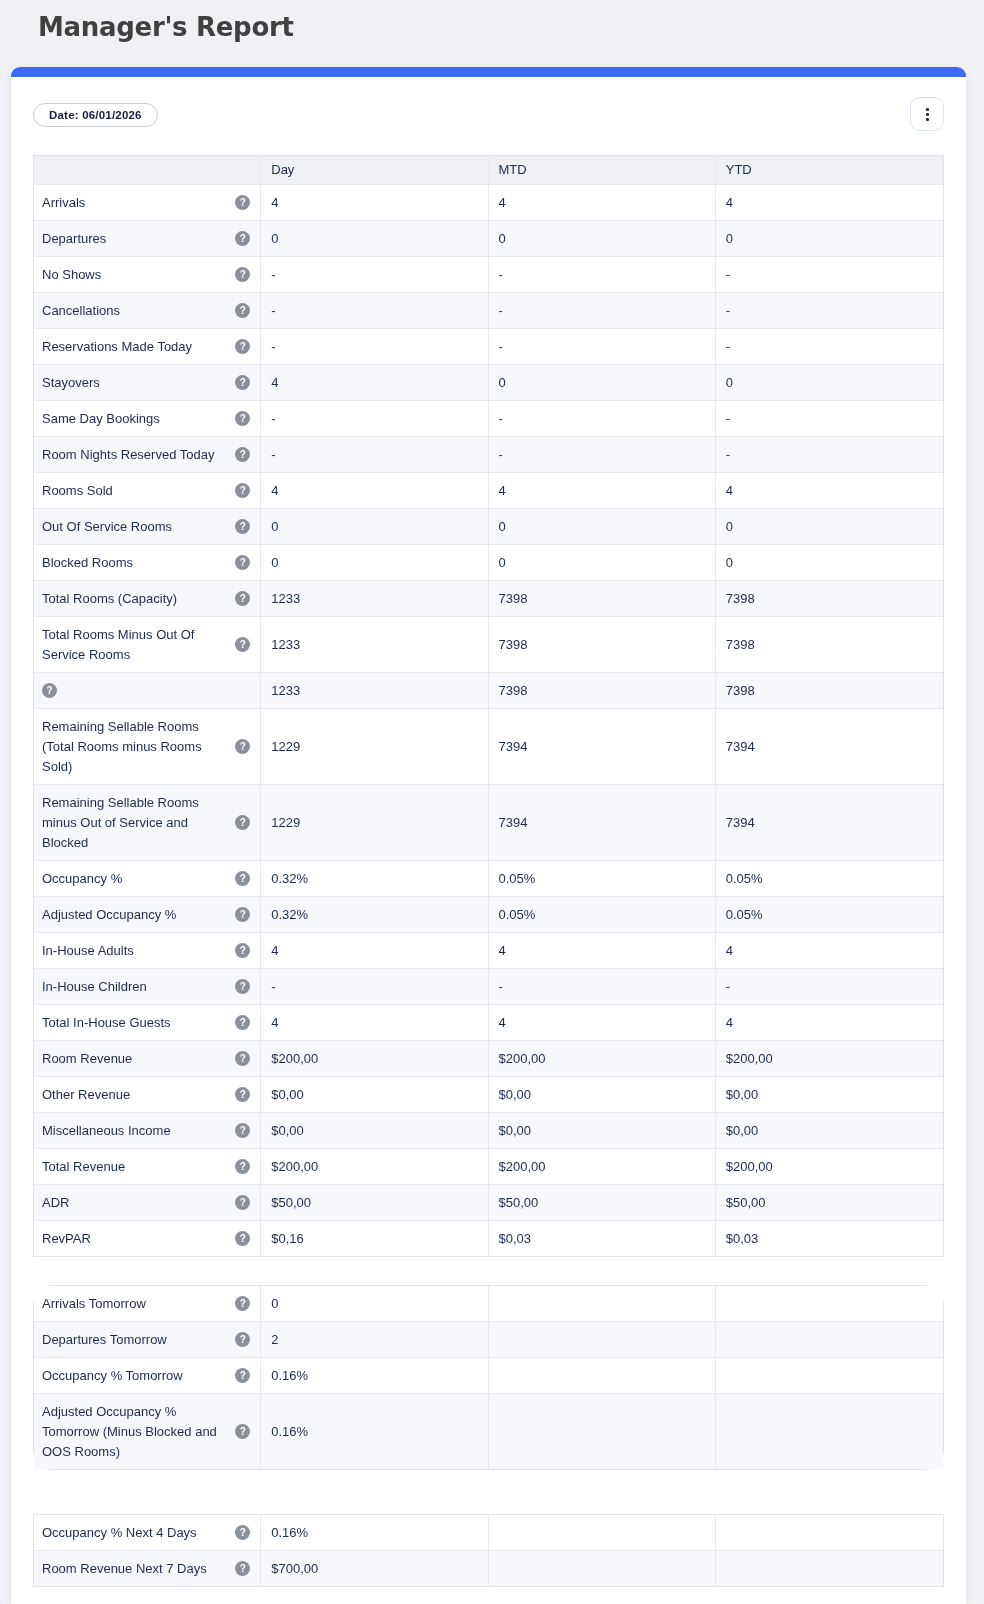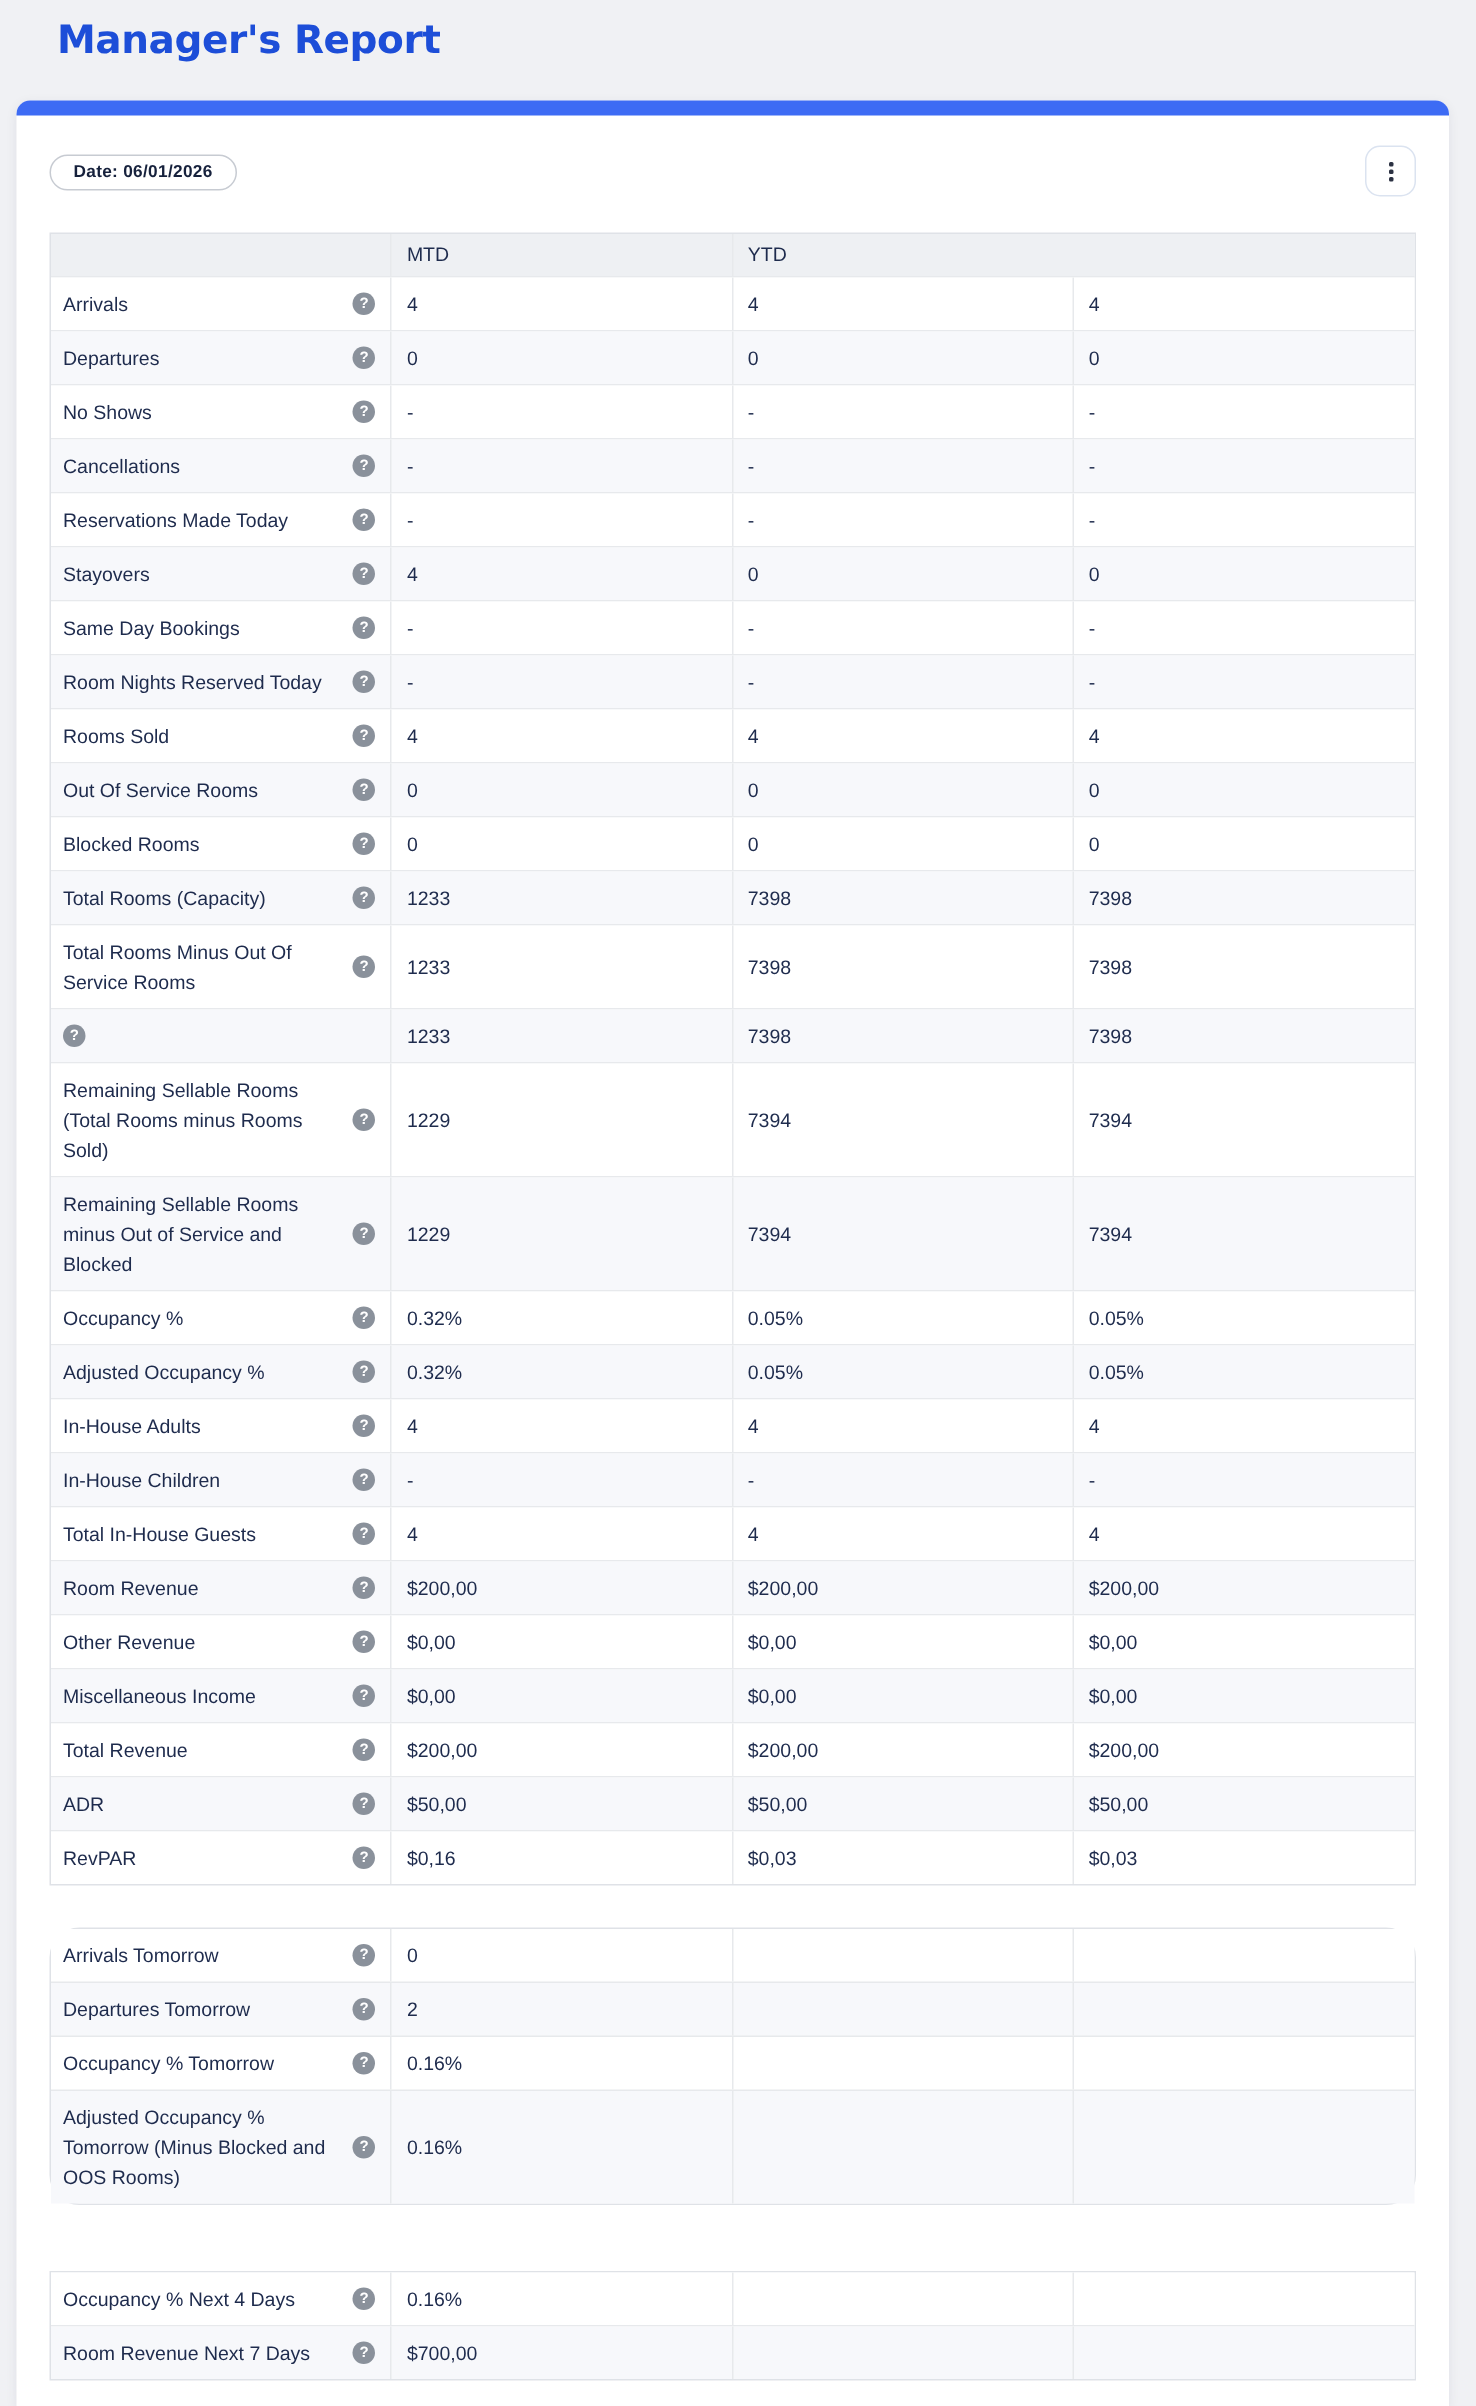--- a/index.html
+++ b/index.html
@@ -7,21 +7,21 @@
   body {
     background:#f0f1f4;
     font-family:"Liberation Sans", sans-serif;
     color:#1e2b4d;
     position:relative;
     overflow:hidden;
   }
   .page-title {
     position:absolute; left:38px; top:12px;
     font-family:"DejaVu Sans", sans-serif;
-    font-size:26px; font-weight:800; color:#1d4ed8; letter-spacing:-0.3px;
+    font-size:26px; font-weight:800; color:#404040; letter-spacing:-0.3px;
   }
   .card {
     position:absolute; left:11px; top:67px; width:955px; height:1537px;
     background:#ffffff; border-radius:9px 9px 0 0;
     box-shadow:0 2px 8px rgba(25,35,70,0.07);
   }
   .accent-bar { height:10px; background:#3d6bf4; border-radius:9px 9px 0 0; }
   .card-body { padding:26px 22px 0 22px; }
 
   .top-row { display:flex; justify-content:space-between; align-items:flex-start; }
@@ -80,20 +80,21 @@
           <i class="dot" style="display:block"></i>
             <i class="dot" style="display:block"></i>
             <i class="dot" style="display:block"></i>
         </span>
       </button>
     </div>
 
     <div class="report-table tbl-1">
         <div class="t-row head">
           <div class="t-cell"></div>
+          <div class="t-cell">Day</div>
           <div class="t-cell">MTD</div>
           <div class="t-cell">YTD</div>
         </div>
         <div class="t-row">
           <div class="t-cell label-cell">
             <span class="label-text">Arrivals</span>
             <span class="help-icon">?</span>
           </div>
           <div class="t-cell">4</div>
           <div class="t-cell">4</div>

